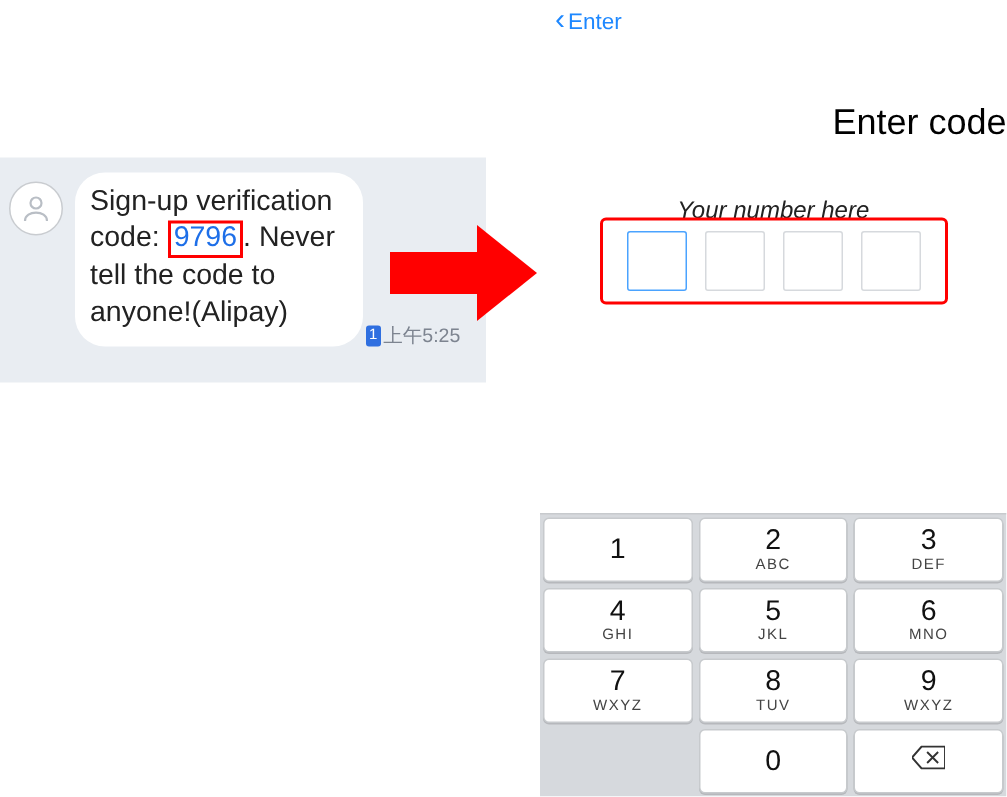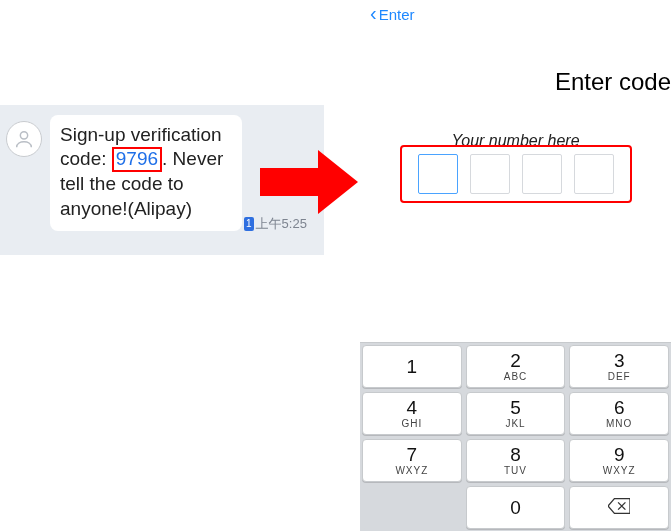--- a/index.html
+++ b/index.html
@@ -3,21 +3,21 @@
 <meta charset="utf-8">
 <style>
   * { box-sizing: border-box; margin: 0; padding: 0; }
   html, body { width: 671px; height: 531px; font-family: -apple-system, "Helvetica Neue", Arial, sans-serif; background: #fff; color: #000; }
   .canvas { position: relative; width: 671px; height: 531px; overflow: hidden; }
 
   
   .sms-panel { position: absolute; left: 0; top: 105px; width: 324px; height: 150px; background: #e9edf2; }
   .avatar { position: absolute; left: 6px; top: 16px; width: 36px; height: 36px; border-radius: 50%; background: #fff; border: 1px solid #c9ccd0; display: flex; align-items: center; justify-content: center; }
   .avatar svg { width: 22px; height: 22px; }
-  .bubble { position: absolute; left: 50px; top: 10px; width: 192px; background: #fff; border-radius: 8px; padding: 8px 10px 10px 10px; font-size: 19px; line-height: 1.28; color: #222; }
+  .bubble { position: absolute; left: 50px; top: 10px; width: 192px; background: #fff; border-radius: 20px; padding: 8px 10px 10px 10px; font-size: 19px; line-height: 1.28; color: #222; }
   .bubble .code-box { color: #1e6fe8; border: 2px solid #ff0000; padding: 0 2px; display: inline-block; line-height: 1.1; }
   .sms-time { position: absolute; left: 244px; top: 110px; font-size: 13px; color: #7d8490; display: flex; align-items: center; gap: 2px; }
   .sim-badge { background: #2f6fe0; color: #fff; font-size: 10px; padding: 0 2px; border-radius: 2px; line-height: 14px; }
 
   
   .arrow { position: absolute; left: 260px; top: 150px; width: 100px; height: 64px; }
   .arrow-body { position: absolute; left: 0; top: 18px; width: 60px; height: 28px; background: #ff0000; }
   .arrow-head { position: absolute; left: 58px; top: 0; width: 0; height: 0; border-top: 32px solid transparent; border-bottom: 32px solid transparent; border-left: 40px solid #ff0000; }
 
   

